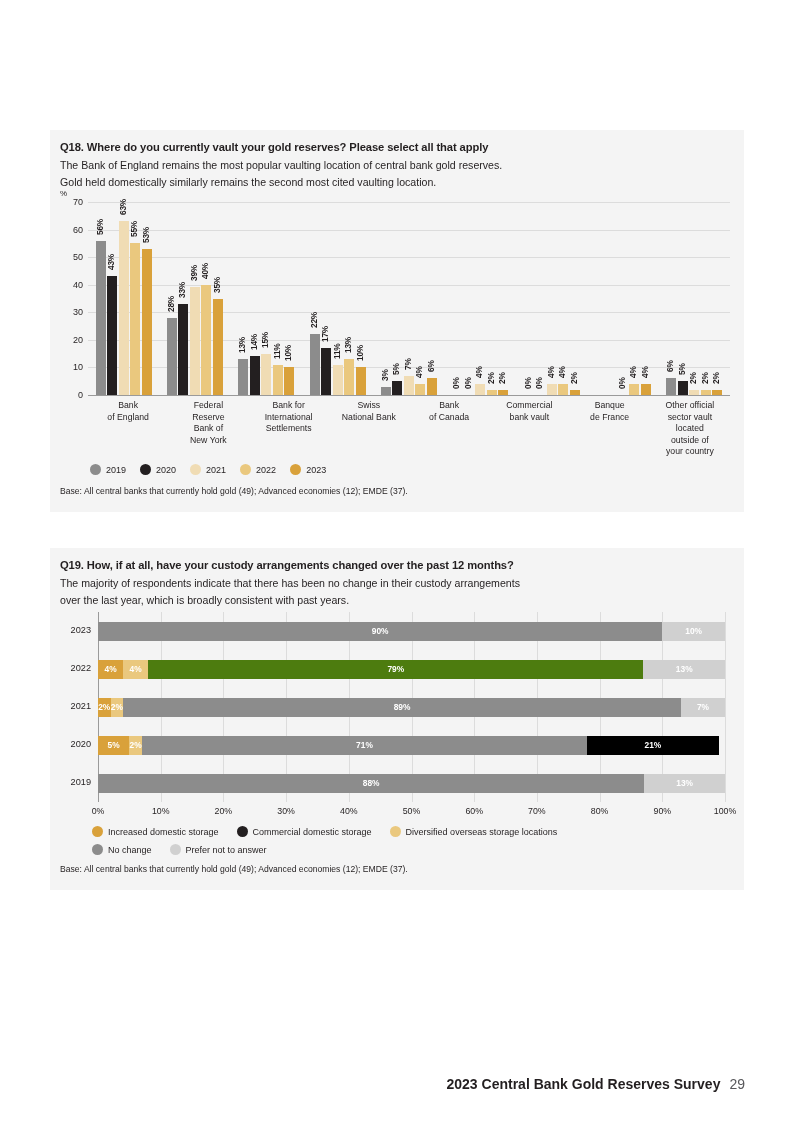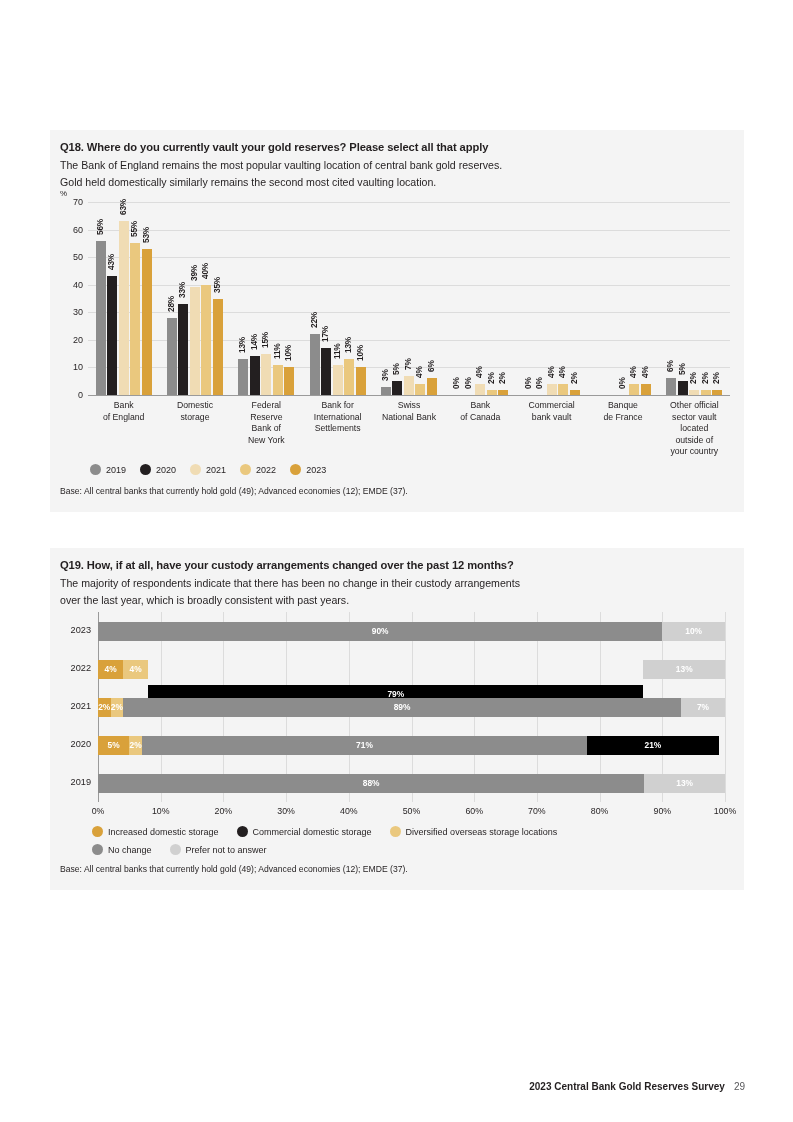--- a/index.html
+++ b/index.html
@@ -186,21 +186,21 @@
     width: 640px;
     font-size: 9px;
   }
   .c2-legend .lg-row { display:flex; align-items:center; gap:18px; margin-bottom:7px; }
 
   
   .footer {
     position:absolute;
     right: 48px;
     bottom: 30px;
-    font-size: 10px;
+    font-size: 14px;
     display:flex;
     align-items:baseline;
     gap: 9px;
   }
   .footer .ftitle { font-weight:bold; color:#231f20; }
   .footer .fpage { color:#58585b; }
 </style>
 </head>
 <body>
 
@@ -432,22 +432,20 @@
               <div class="c1-bar-wrap">
                 <div class="c1-bar" style="height: 5.51429px; background: rgb(217, 161, 58);"></div>
                 <span class="c1-bar-lab" style="bottom: 5.51429px;">2%</span>
               </div>
             </div>
           </div>
         </div>
       <div class="c1-cats" id="c1-cats">
           <div class="c1-cat">Bank
 of England</div>
-          <div class="c1-cat">Domestic
-storage</div>
           <div class="c1-cat">Federal
 Reserve
 Bank of
 New York</div>
           <div class="c1-cat">Bank for
 International
 Settlements</div>
           <div class="c1-cat">Swiss
 National Bank</div>
           <div class="c1-cat">Bank
@@ -512,21 +510,21 @@
           <div class="c2-vline" style="left: 100%;"></div>
           <div class="c2-row" style="top: 9.5px;">
             <span class="c2-rowlabel">2023</span>
             <div class="c2-seg" style="width: 90%; background: rgb(140, 140, 140);">90%</div>
             <div class="c2-seg" style="width: 10%; background: rgb(208, 208, 208);">10%</div>
           </div>
           <div class="c2-row" style="top: 47.5px;">
             <span class="c2-rowlabel">2022</span>
             <div class="c2-seg" style="width: 4%; background: rgb(217, 161, 58);">4%</div>
             <div class="c2-seg" style="width: 4%; background: rgb(234, 200, 126);">4%</div>
-            <div class="c2-seg" style="width: 79%; background: #000000; margin-top: 25px;">79%</div>
+            <div class="c2-seg" style="width: 79%; background: #4d7c0f;">79%</div>
             <div class="c2-seg" style="width: 13%; background: rgb(208, 208, 208);">13%</div>
           </div>
           <div class="c2-row" style="top: 85.5px;">
             <span class="c2-rowlabel">2021</span>
             <div class="c2-seg" style="width: 2%; background: rgb(217, 161, 58);">2%</div>
             <div class="c2-seg" style="width: 2%; background: rgb(234, 200, 126);">2%</div>
             <div class="c2-seg" style="width: 89%; background: rgb(140, 140, 140);">89%</div>
             <div class="c2-seg" style="width: 7%; background: rgb(208, 208, 208);">7%</div>
           </div>
           <div class="c2-row" style="top: 123.5px;">

